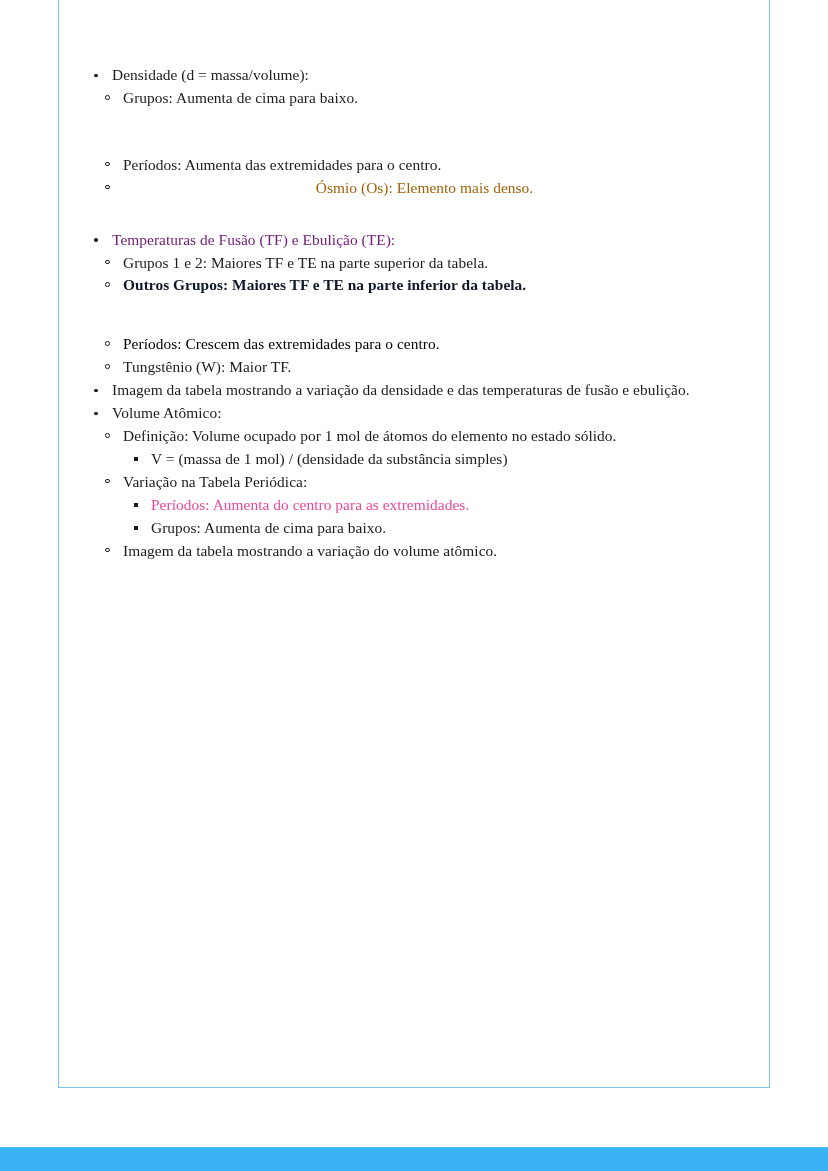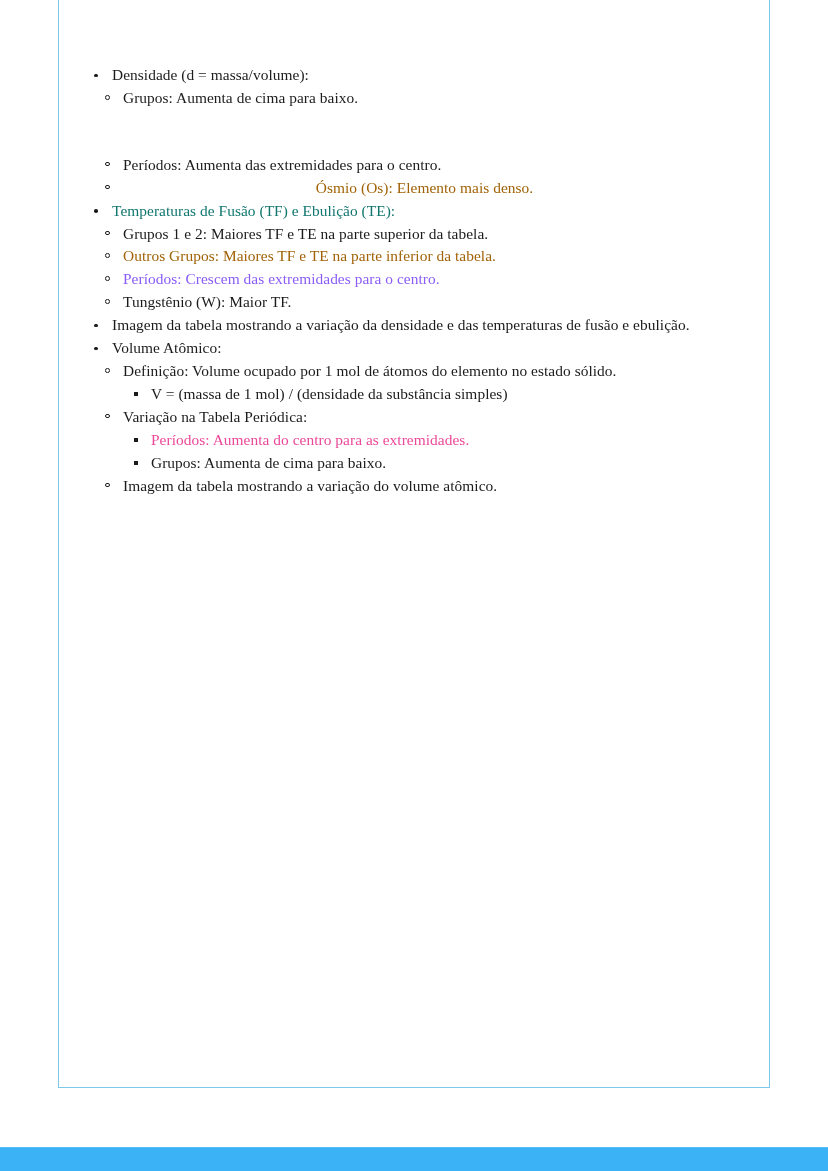--- a/index.html
+++ b/index.html
@@ -133,33 +133,33 @@
           <span class="txt">Grupos: Aumenta de cima para baixo.</span>
         </li>
         <li class="item lv2" style="color: rgb(27, 27, 27); margin-top: 44px;">
           <span class="bullet" style="border-color: rgb(27, 27, 27);"></span>
           <span class="txt">Períodos: Aumenta das extremidades para o centro.</span>
         </li>
         <li class="item lv2" style="color: #a16207; text-align: center;">
           <span class="bullet" style="border-color: rgb(27, 27, 27);"></span>
           <span class="txt">Ósmio (Os): Elemento mais denso.</span>
         </li>
-        <li class="item lv1" style="color: #0f766e;">
+        <li class="item lv1" style="color: #701a75; margin-top: 29px;">
           <span class="bullet" style="background: rgb(27, 27, 27);"></span>
           <span class="txt">Temperaturas de Fusão (TF) e Ebulição (TE):</span>
         </li>
         <li class="item lv2" style="color: rgb(27, 27, 27);">
           <span class="bullet" style="border-color: rgb(27, 27, 27);"></span>
           <span class="txt">Grupos 1 e 2: Maiores TF e TE na parte superior da tabela.</span>
         </li>
-        <li class="item lv2" style="color: #a16207;">
+        <li class="item lv2" style="color: #0f172a; font-weight: bold;">
           <span class="bullet" style="border-color: rgb(27, 27, 27);"></span>
           <span class="txt">Outros Grupos: Maiores TF e TE na parte inferior da tabela.</span>
         </li>
-        <li class="item lv2" style="color: #8b5cf6;">
+        <li class="item lv2" style="color: #000000; margin-top: 36px;">
           <span class="bullet" style="border-color: rgb(27, 27, 27);"></span>
           <span class="txt">Períodos: Crescem das extremidades para o centro.</span>
         </li>
         <li class="item lv2" style="color: rgb(27, 27, 27);">
           <span class="bullet" style="border-color: rgb(27, 27, 27);"></span>
           <span class="txt">Tungstênio (W): Maior TF.</span>
         </li>
         <li class="item lv1" style="color: rgb(27, 27, 27); font-family: Liberation Serif, serif;">
           <span class="bullet" style="background: rgb(27, 27, 27);"></span>
           <span class="txt">Imagem da tabela mostrando a variação da densidade e das temperaturas de fusão e ebulição.</span>

